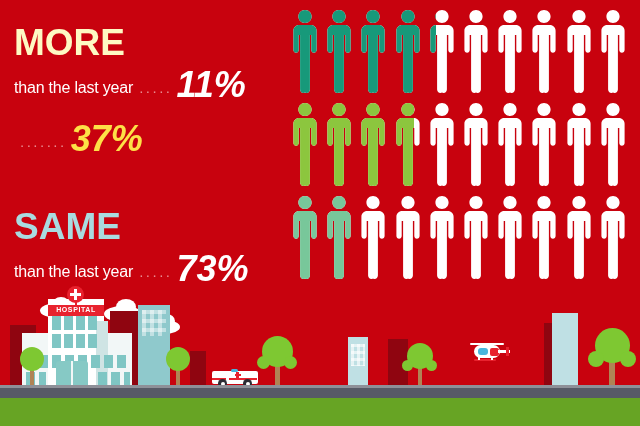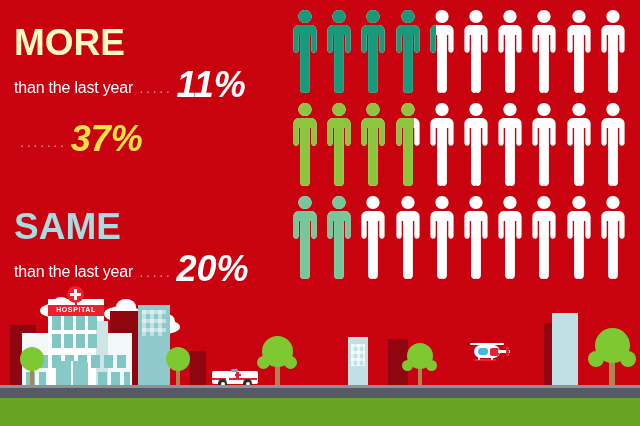--- a/index.html
+++ b/index.html
@@ -132,21 +132,21 @@
       <span class="dots" style="color: rgb(232, 139, 144);">.......</span>
       <span class="pct" style="color: #fde047;">37%</span>
     </span>
   </div>
 
   <div class="row-label" id="label-less" style="top:208px;">
     <span class="big" style="color: rgb(169, 219, 224);">SAME</span>
     <span class="sub-line">
       <span class="sub" style="color: rgb(255, 255, 255);">than the last year</span>
       <span class="dots" style="color: rgb(232, 139, 144);">.....</span>
-      <span class="pct" style="color: rgb(255, 255, 255);">20%</span>
+      <span class="pct" style="color: rgb(255, 255, 255);">73%</span>
     </span>
   </div>
 
   <div class="picto-row" id="picto-more" style="top: 8px; width: 337.8px;">
       <div class="fig" style="left: 0px;">
         <div class="layer">
           <svg viewBox="0 0 30 86" xmlns="http://www.w3.org/2000/svg">
             <path d="M15 2 C11.3 2 8.4 4.9 8.4 8.5 C8.4 12.1 11.3 15 15 15 C18.7 15 21.6 12.1 21.6 8.5 C21.6 4.9 18.7 2 15 2 Z M9.2 17 C5.9 17 3.4 19.5 3.4 22.7 L3.4 42 C3.4 43.6 4.6 44.8 6.1 44.8 C7.6 44.8 8.7 43.6 8.7 42 L8.7 27 L10.1 27 L10.1 50 L10.1 81.5 C10.1 83.4 11.6 84.9 13.4 84.9 C15.2 84.9 16.0 83.4 16.0 81.5 L16.0 52 L14.0 52 L14.0 81.5 C14.0 83.4 14.8 84.9 16.6 84.9 C18.4 84.9 19.9 83.4 19.9 81.5 L19.9 50 L19.9 27 L21.3 27 L21.3 42 C21.3 43.6 22.4 44.8 23.9 44.8 C25.4 44.8 26.6 43.6 26.6 42 L26.6 22.7 C26.6 19.5 24.1 17 20.8 17 Z" fill="#ffffff"></path>
           </svg>
         </div>

